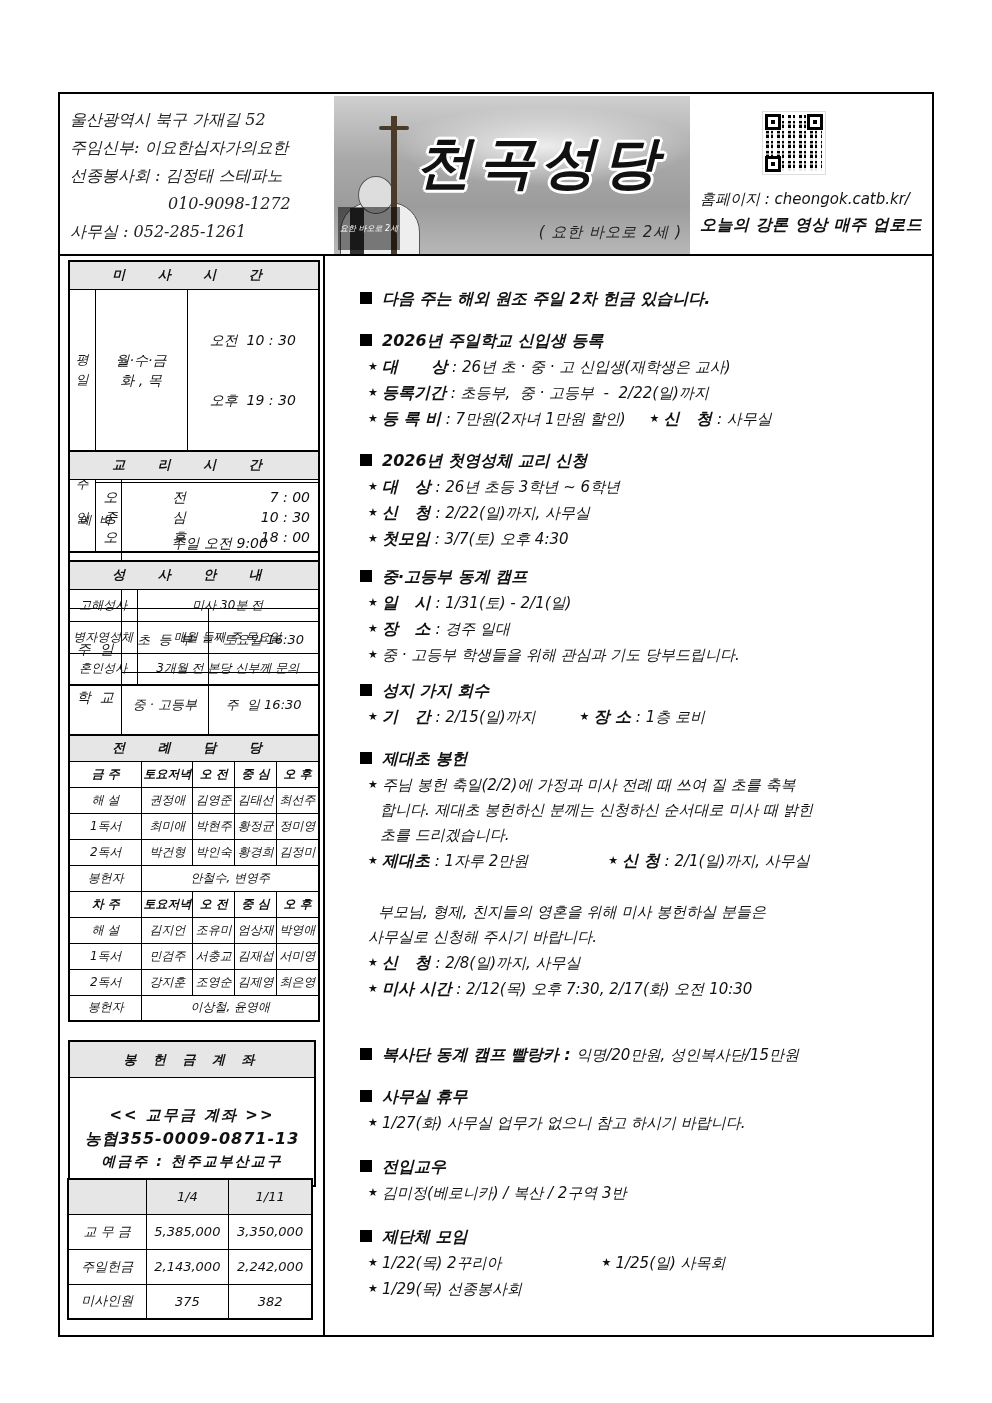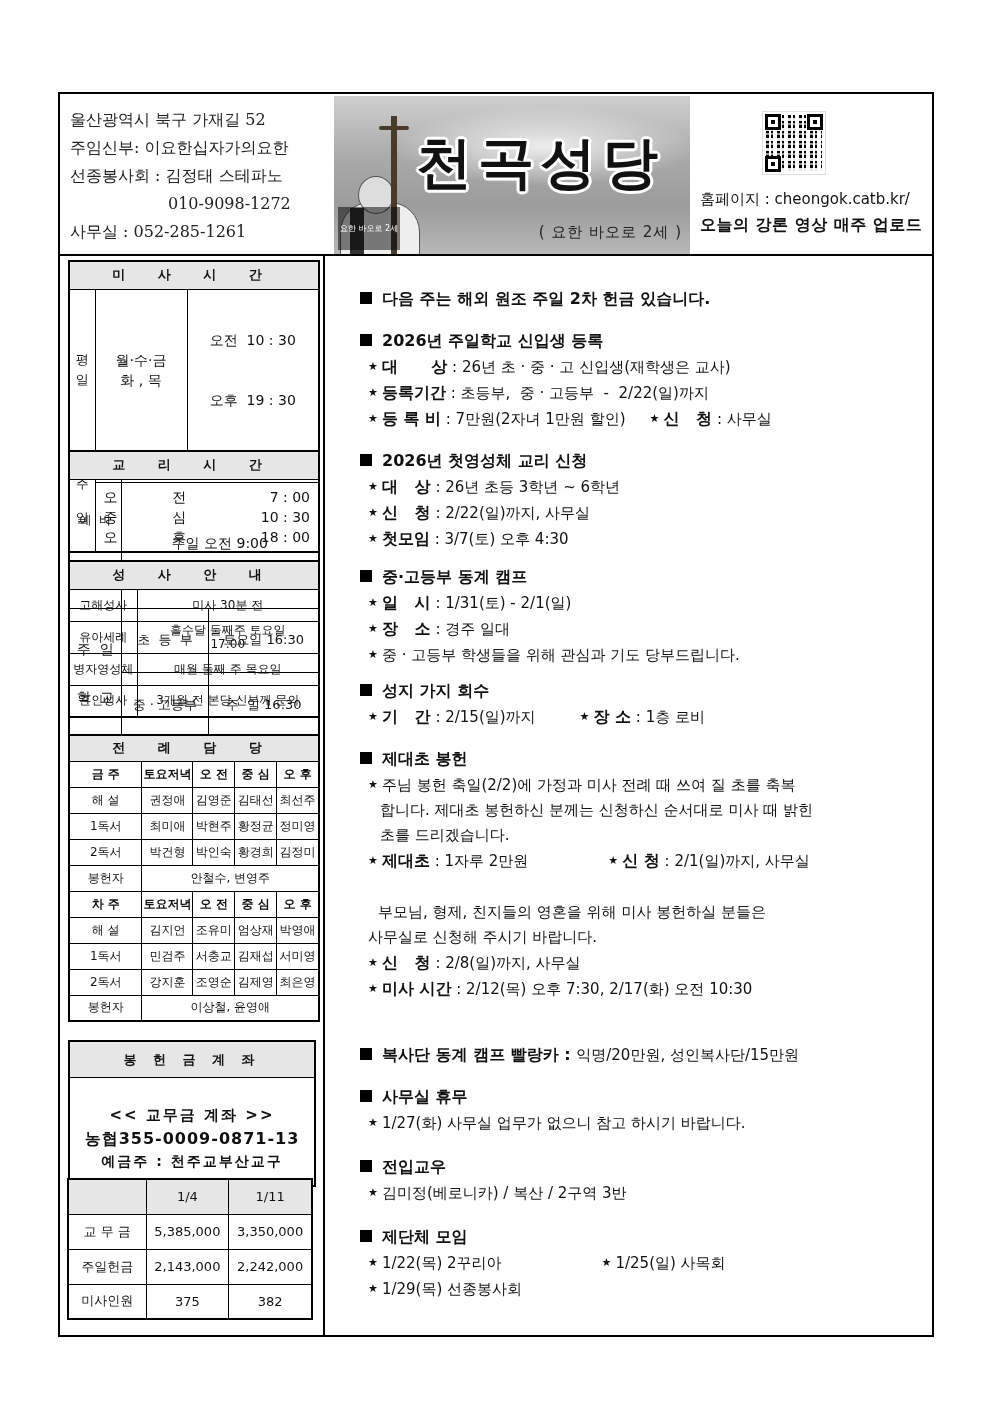--- a/index.html
+++ b/index.html
@@ -1,20 +1,20 @@
 <!DOCTYPE html>
 <html><head>
 <meta charset="utf-8">
 <style>
   * { box-sizing: border-box; margin: 0; padding: 0; }
   html, body { width: 992px; height: 1403px; background: #fff; }
   body { font-family: "DejaVu Sans", "Liberation Sans", sans-serif; color: #111; position: relative; }
   .serif { font-family: "DejaVu Serif", "Liberation Serif", serif; }
 
-  .page { position: absolute; left: 58px; top: 92px; width: 876px; height: 1245px; border: 2px solid #000; }
+  .page { position: absolute; left: 58px; top: 92px; width: 876px; height: 1245px; border: 2px solid #000; font-style: italic; }
   .header { position: absolute; left: 0; top: 0; width: 872px; height: 162px; border-bottom: 2px solid #000; }
   .info { position: absolute; left: 10px; top: 12px; width: 260px; font-size: 16px; line-height: 28px; color: #222; }
   .info div { white-space: nowrap; }
   .info .phone { padding-left: 98px; }
 
   .banner { position: absolute; left: 274px; top: 2px; width: 356px; height: 158px; overflow: hidden;
     background: linear-gradient(180deg, #cfcfcf 0%, #a9a9a9 40%, #9c9c9c 70%, #b8b8b8 100%); }
   .banner .fog { position: absolute; left: 60px; top: 10px; width: 300px; height: 80px; border-radius: 50%;
     background: radial-gradient(ellipse at center, #ededed 0%, rgba(230,230,230,0) 70%); }
   .banner .title { position: absolute; left: 82px; top: 30px; font-size: 56px; font-weight: 900; color: #111;
@@ -188,27 +188,20 @@
     <table class="sac tbl-outer" style="top:304px;">
       <tbody>
           <tr>
             <th class="cap" colspan="2">성 사 안 내</th>
           </tr>
       <tr>
             <td style="width:68px">고해성사</td>
             <td>미사 30분 전</td>
           </tr>
       <tr>
-            <td>유아세례</td>
-          <td style="line-height:14px">
-            <div>홀수달 둘째주 토요일</div>
-            <div>17:00</div>
-          </td>
-          </tr>
-      <tr>
             <td>병자영성체</td>
             <td>매월 둘째 주 목요일</td>
           </tr>
       <tr>
             <td>혼인성사</td>
             <td>3개월 전 본당 신부께 문의</td>
           </tr>
     </tbody>
       </table>
 

